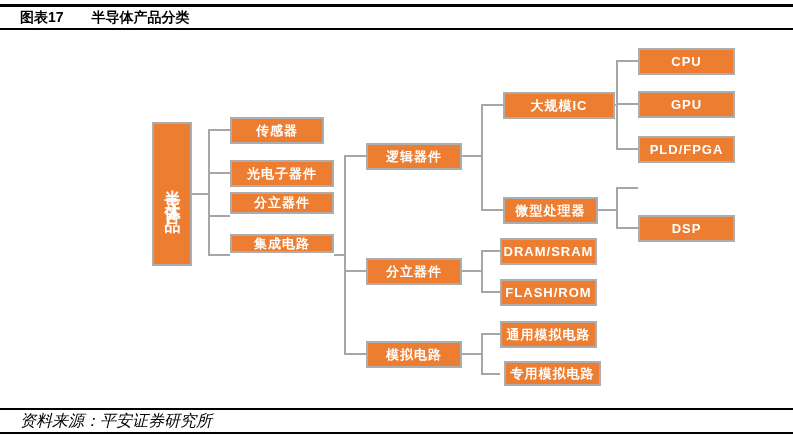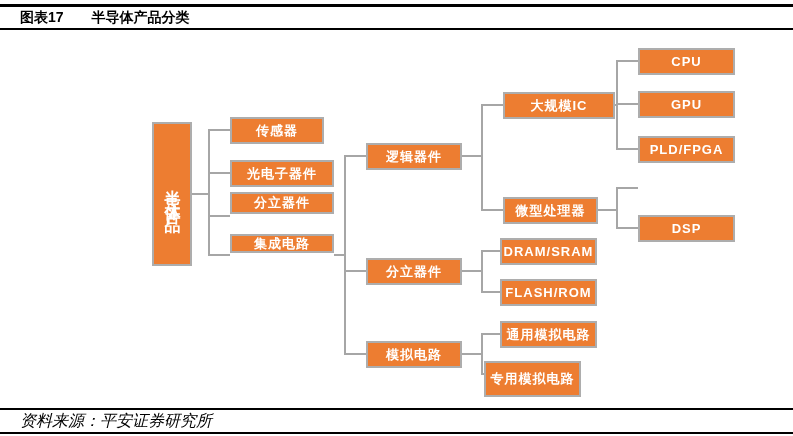--- a/index.html
+++ b/index.html
@@ -118,21 +118,21 @@
     <div class="node" style="left:366px;top:143px;width:96px;height:27px">逻辑器件</div>
     <div class="node" style="left:366px;top:258px;width:96px;height:27px">分立器件</div>
     <div class="node" style="left:366px;top:341px;width:96px;height:27px">模拟电路</div>
 
     <div class="node" style="left:503px;top:92px;width:112px;height:27px">大规模IC</div>
     <div class="node" style="left:500px;top:238px;width:97px;height:27px">DRAM/SRAM</div>
 
     <div class="node" style="left:503px;top:197px;width:95px;height:27px">微型处理器</div>
     <div class="node" style="left:500px;top:279px;width:97px;height:27px">FLASH/ROM</div>
     <div class="node" style="left:500px;top:321px;width:97px;height:27px">通用模拟电路</div>
-    <div class="node" style="left:484px;top:361px;width:97px;height:36px">专用模拟电路</div>
+    <div class="node" style="left:504px;top:361px;width:97px;height:25px">专用模拟电路</div>
 
     <div class="node" style="left:638px;top:48px;width:97px;height:27px">CPU</div>
     <div class="node" style="left:638px;top:91px;width:97px;height:27px">GPU</div>
     <div class="node" style="left:638px;top:136px;width:97px;height:27px">PLD/FPGA</div>
     <div class="node" style="left:638px;top:215px;width:97px;height:27px">DSP</div>
 
   </div>
 
   <div class="rule footer-over"></div>
   <div class="footer-bar">资料来源：平安证券研究所</div>

